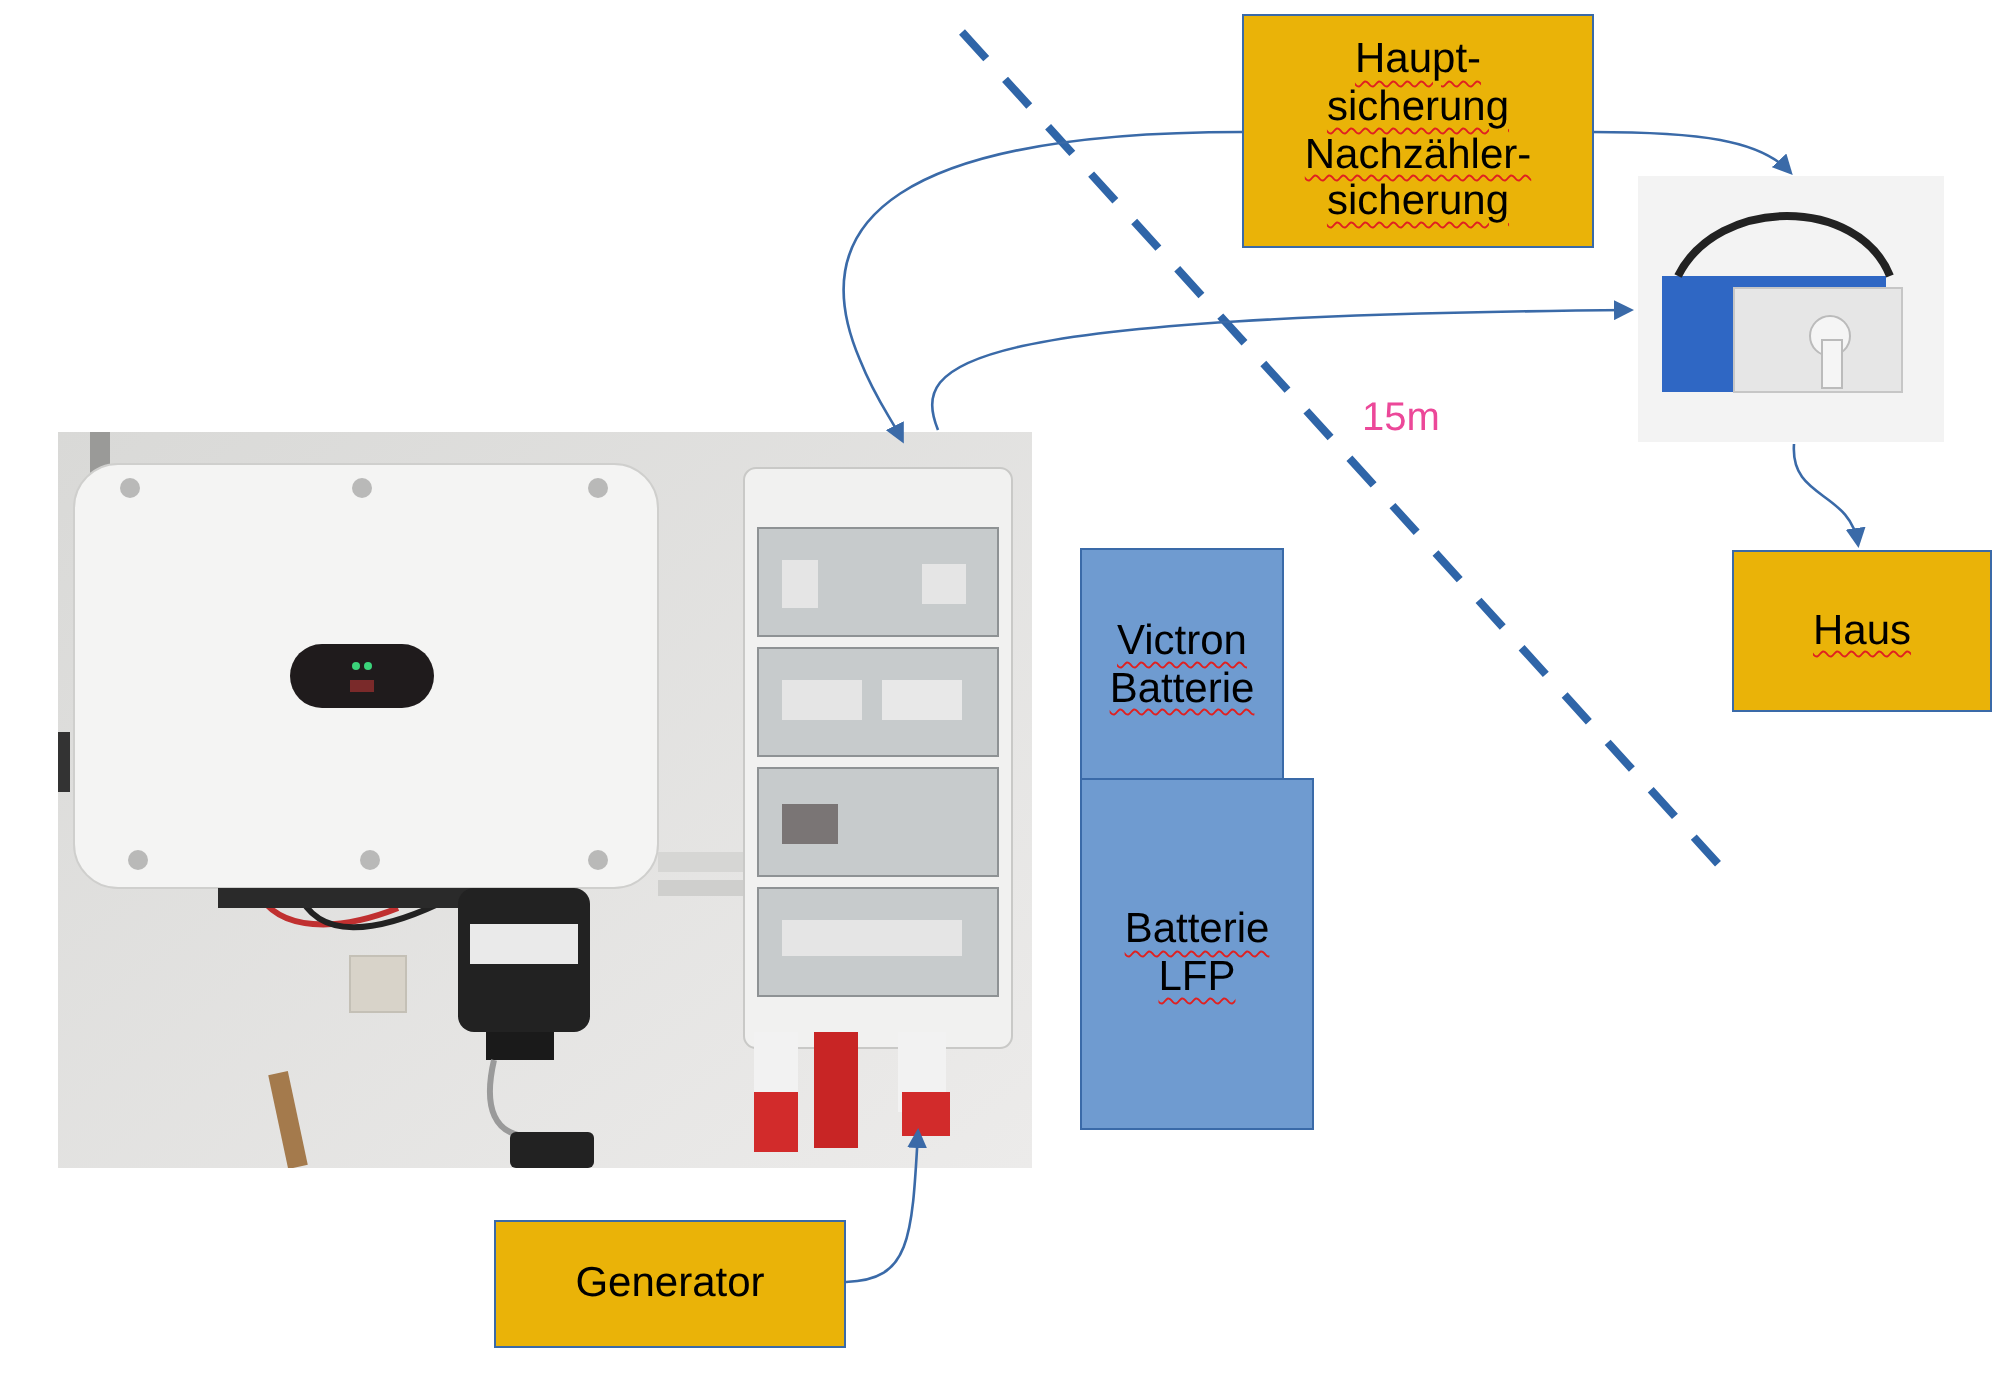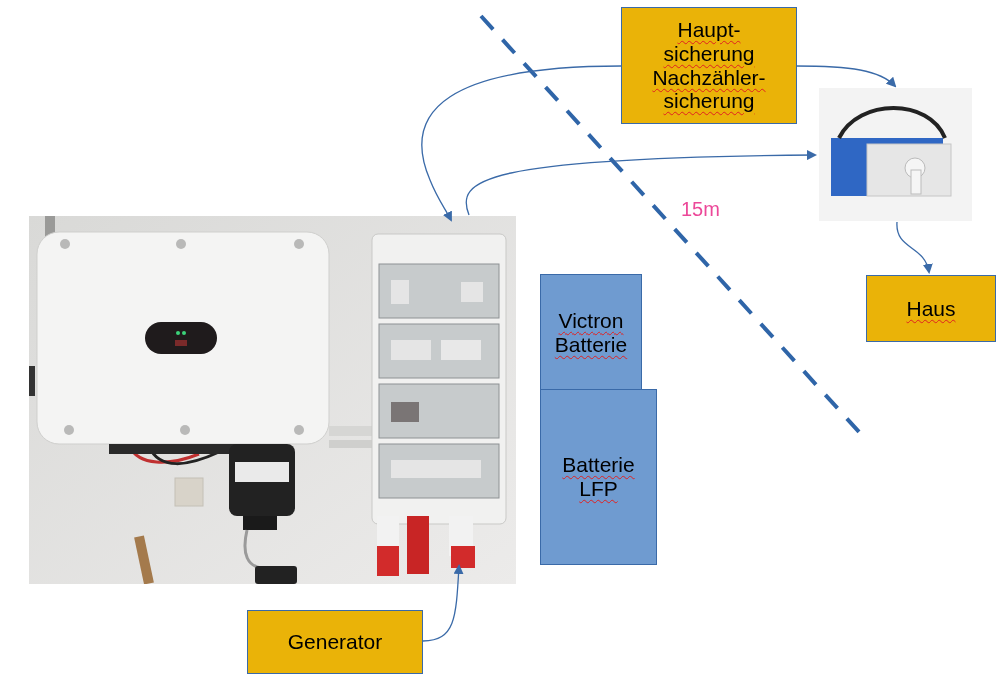--- a/index.html
+++ b/index.html
@@ -124,21 +124,21 @@
   </div>
 </div>
 
 <div class="box blue" style="left:540px;top:389px;width:117px;height:176px;">
   <div class="lines">
     <span class="sq">Batterie</span>
     <span class="sq">LFP</span>
   </div>
 </div>
 
-<div class="box green" style="left:866px;top:275px;width:130px;height:67px;">
+<div class="box green" style="left:866px;top:275px;width:130px;height:81px;">
   <span class="sq">Haus</span>
 </div>
 
 <div class="box green" style="left:247px;top:610px;width:176px;height:64px;">
   <span>Generator</span>
 </div>
 
 <div class="label15" style="left:681px;top:198px;">15m</div>
 
 </body></html>

